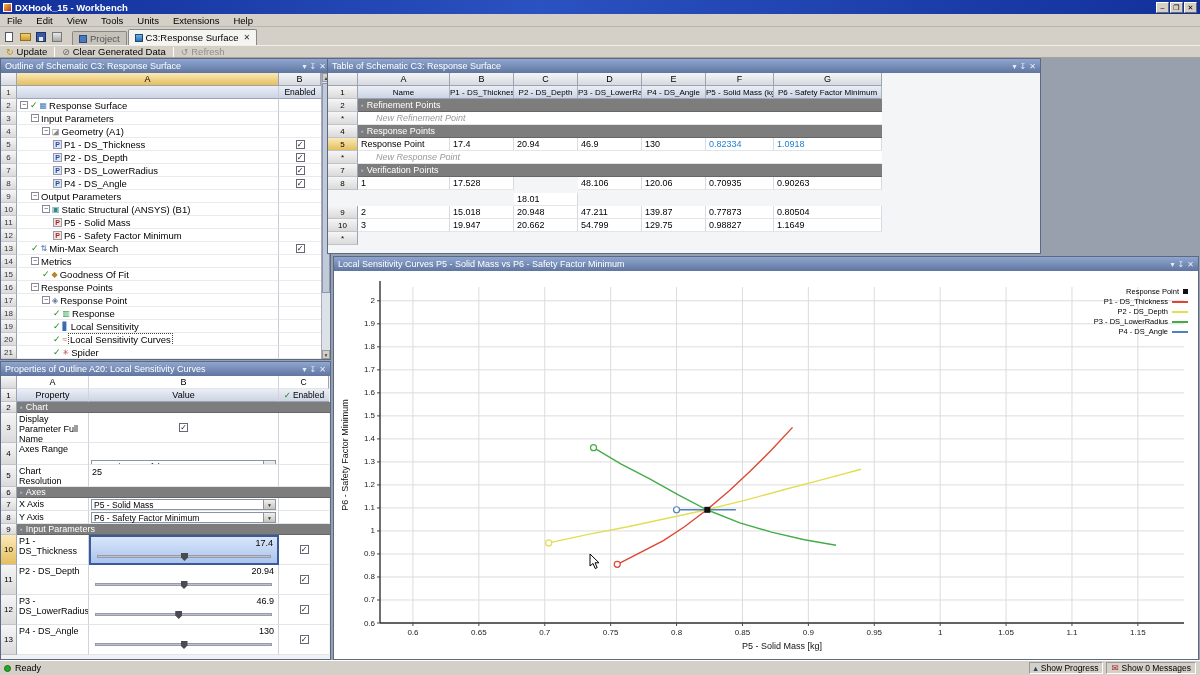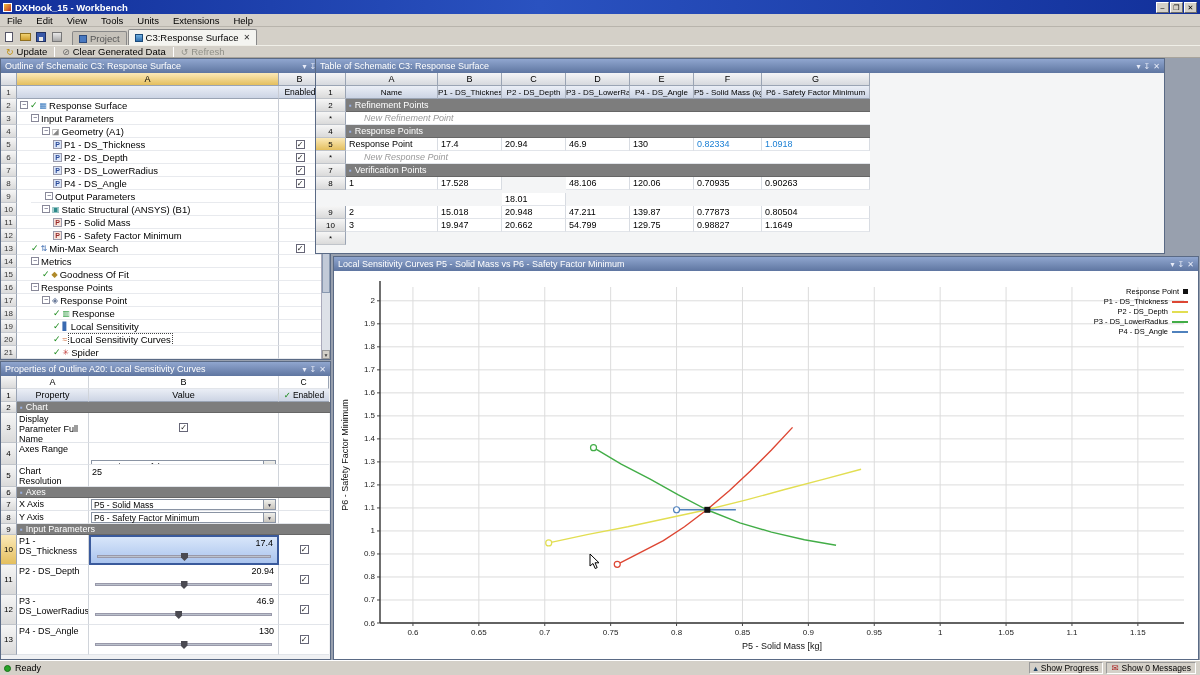--- a/index.html
+++ b/index.html
@@ -42,21 +42,21 @@
 .tb2-ico.clr{color:#666}
 .tb2-sep{width:1px;height:10px;background:#a8a49c;border-right:1px solid #fff}
 
 
 .panel{position:absolute;background:#eef0f2;border:1px solid #5a6a85}
 .panel-title{height:14px;background:linear-gradient(#90a6cf,#5f76a1);color:#fff;display:flex;align-items:center;padding:0 4px;font-size:9px;white-space:nowrap;overflow:hidden}
 .p-btns{margin-left:auto;display:flex;gap:3px}
 .p-btn{font-size:8px;color:#e8ecf8}
 #outline-panel{left:0;top:58px;width:331px;height:302px}
 #props-panel{left:0;top:361px;width:331px;height:299px}
-#table-panel{left:315px;top:58px;width:850px;height:196px}
+#table-panel{left:327px;top:58px;width:714px;height:196px}
 #chart-panel{left:333px;top:256px;width:866px;height:404px}
 
 
 .gold{background:linear-gradient(#fbe9b8,#e4bf5e)}
 .grayh{background:linear-gradient(#f4f5f7,#d6d9de)}
 .steel{background:linear-gradient(#eaeef6,#ccd4e4)}
 .lettercell{text-align:center;font-size:9px;line-height:13px;border-right:1px solid #9aa4b4;border-bottom:1px solid #9aa4b4;overflow:hidden}
 
 
 #outline-grid{position:absolute;top:14px;left:0;right:9px;bottom:0;background:#fff;overflow:hidden}
@@ -284,21 +284,21 @@
           <div class="o-a" style="padding-left: 36px;">
             <div class="tree-ico pbox" style="color: rgb(42, 74, 154); background: rgb(220, 230, 248);">P</div>
             <div class="o-label">P4 - DS_Angle</div>
           </div>
           <div class="o-b">
             <div class="cbx on">✓</div>
           </div>
         </div>
         <div class="o-row">
           <div class="cell-num">9</div>
-          <div class="o-a" style="padding-left: 14px; margin-left: 14px;">
+          <div class="o-a" style="padding-left: 14px;">
             <div class="expander">−</div>
             <div class="o-label">Output Parameters</div>
           </div>
           <div class="o-b"></div>
         </div>
         <div class="o-row">
           <div class="cell-num">10</div>
           <div class="o-a" style="padding-left: 25px;">
             <div class="expander">−</div>
             <div class="tree-ico" style="color: rgb(46, 139, 139);">▣</div>

